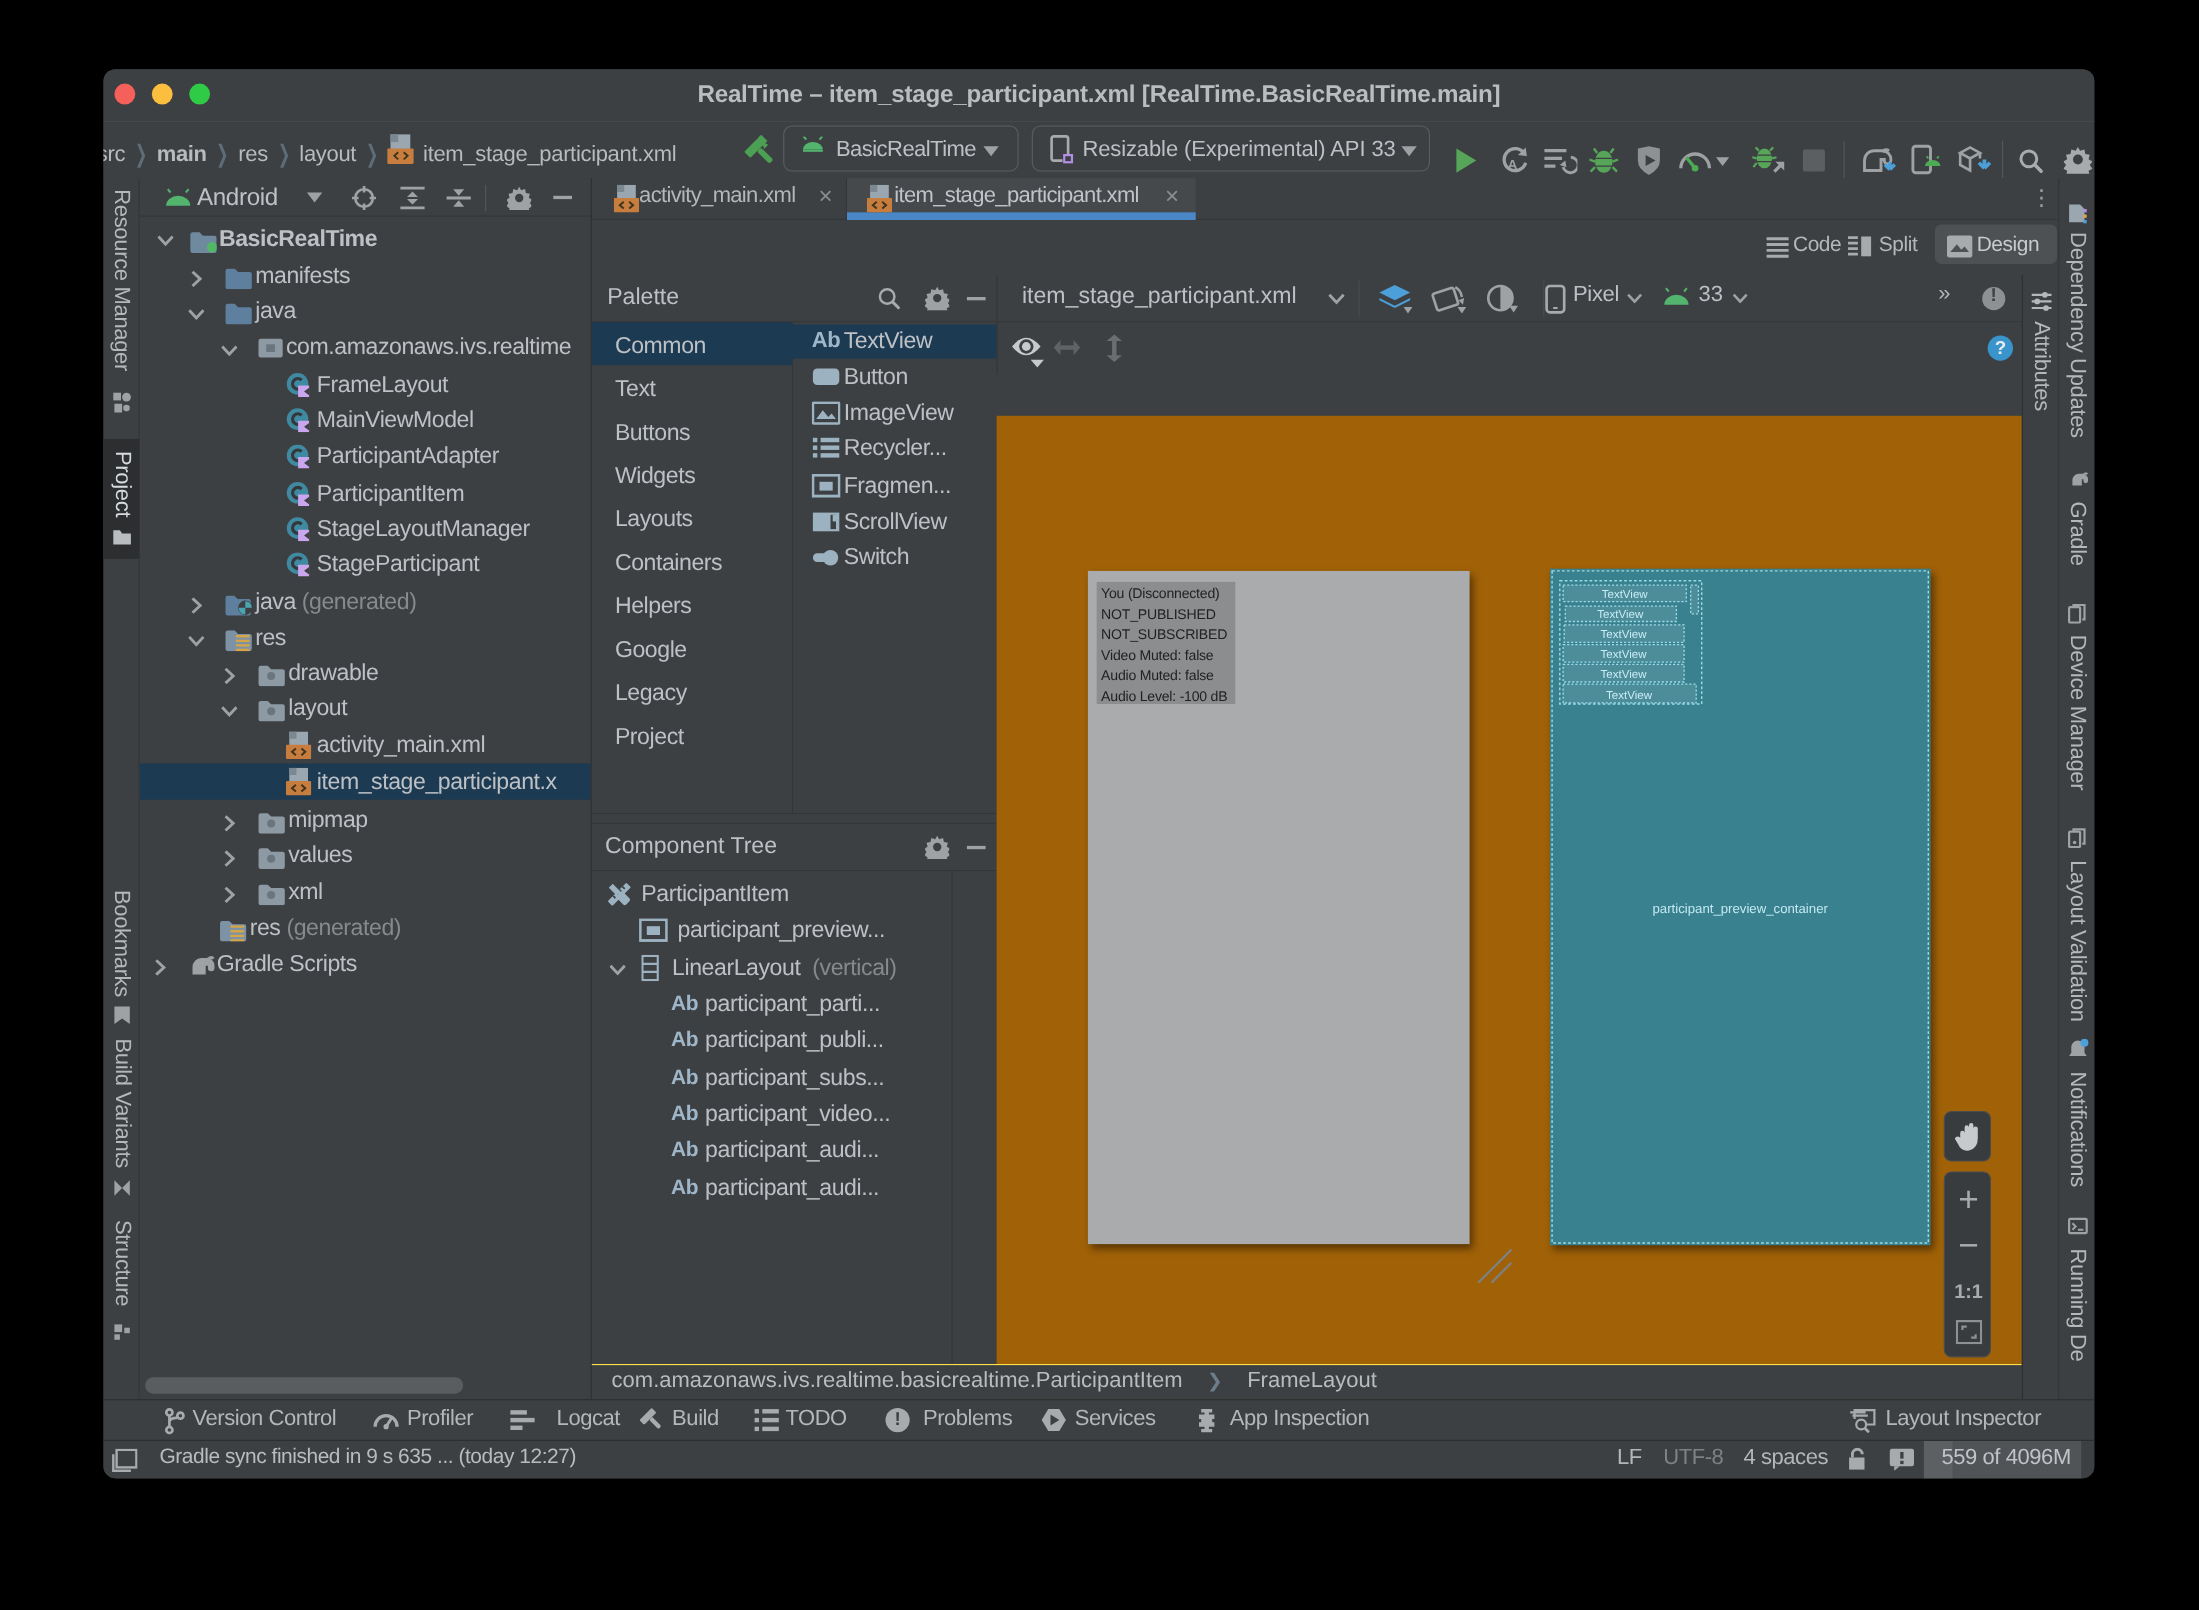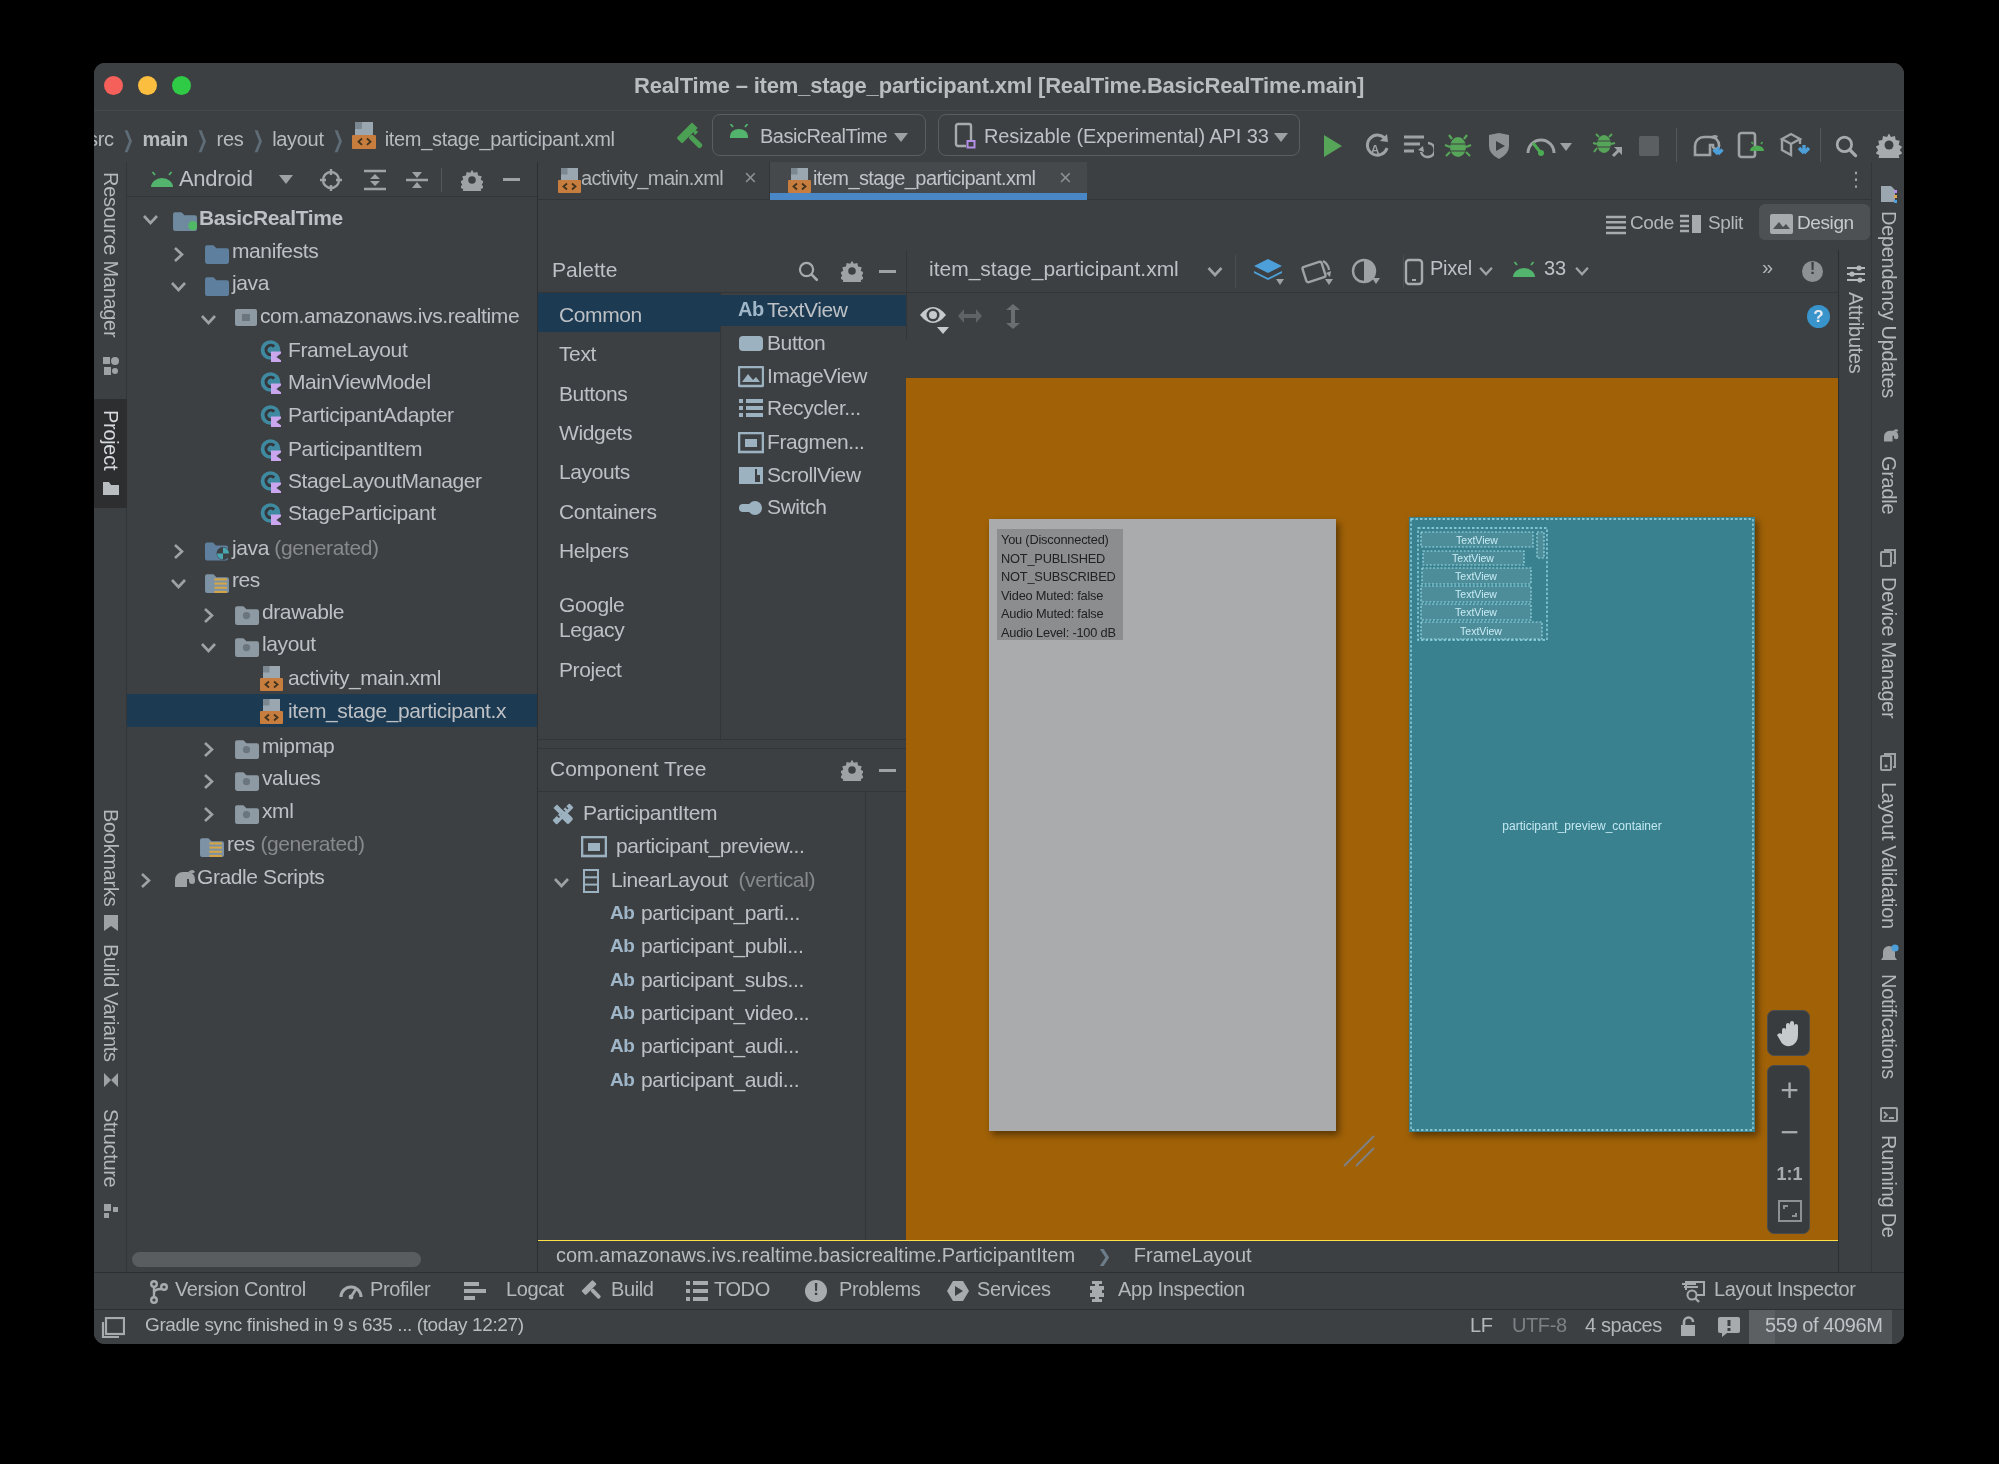--- a/index.html
+++ b/index.html
@@ -465,21 +465,21 @@
       <div class="abs" style="left:0;top:0;width:182px;height:39px;background:#1c3a52;"></div>
       <div class="abs" style="left:182px;top:2px;width:186px;height:31px;background:#1c3a52;"></div>
       <div id="palleft">
         <div class="ti" style="left:21px;top:5px;">Common</div>
         <div class="ti" style="left:21px;top:44px;">Text</div>
         <div class="ti" style="left:21px;top:84px;">Buttons</div>
         <div class="ti" style="left:21px;top:123px;">Widgets</div>
         <div class="ti" style="left:21px;top:162px;">Layouts</div>
         <div class="ti" style="left:21px;top:202px;">Containers</div>
         <div class="ti" style="left:21px;top:241px;">Helpers</div>
-        <div class="ti" style="left:21px;top:295px;">Google</div>
+        <div class="ti" style="left:21px;top:281px;">Google</div>
         <div class="ti" style="left:21px;top:320px;">Legacy</div>
         <div class="ti" style="left:21px;top:360px;">Project</div>
       </div>
       <div id="palright">
         <div class="ti" style="left:200px;top:0px;color:#9fb6c9;font-weight:bold;font-size:20px;">Ab</div>
         <div class="ti" style="left:229px;top:0px;">TextView</div>
         <div class="ti ci" style="left:200px;top:33px;"><svg width="26" height="20" viewBox="0 0 26 20">
               <rect x="1" y="2" width="24" height="15" rx="4" fill="#9cb2c0"></rect>
             </svg></div>
         <div class="ti" style="left:229px;top:33px;">Button</div>

